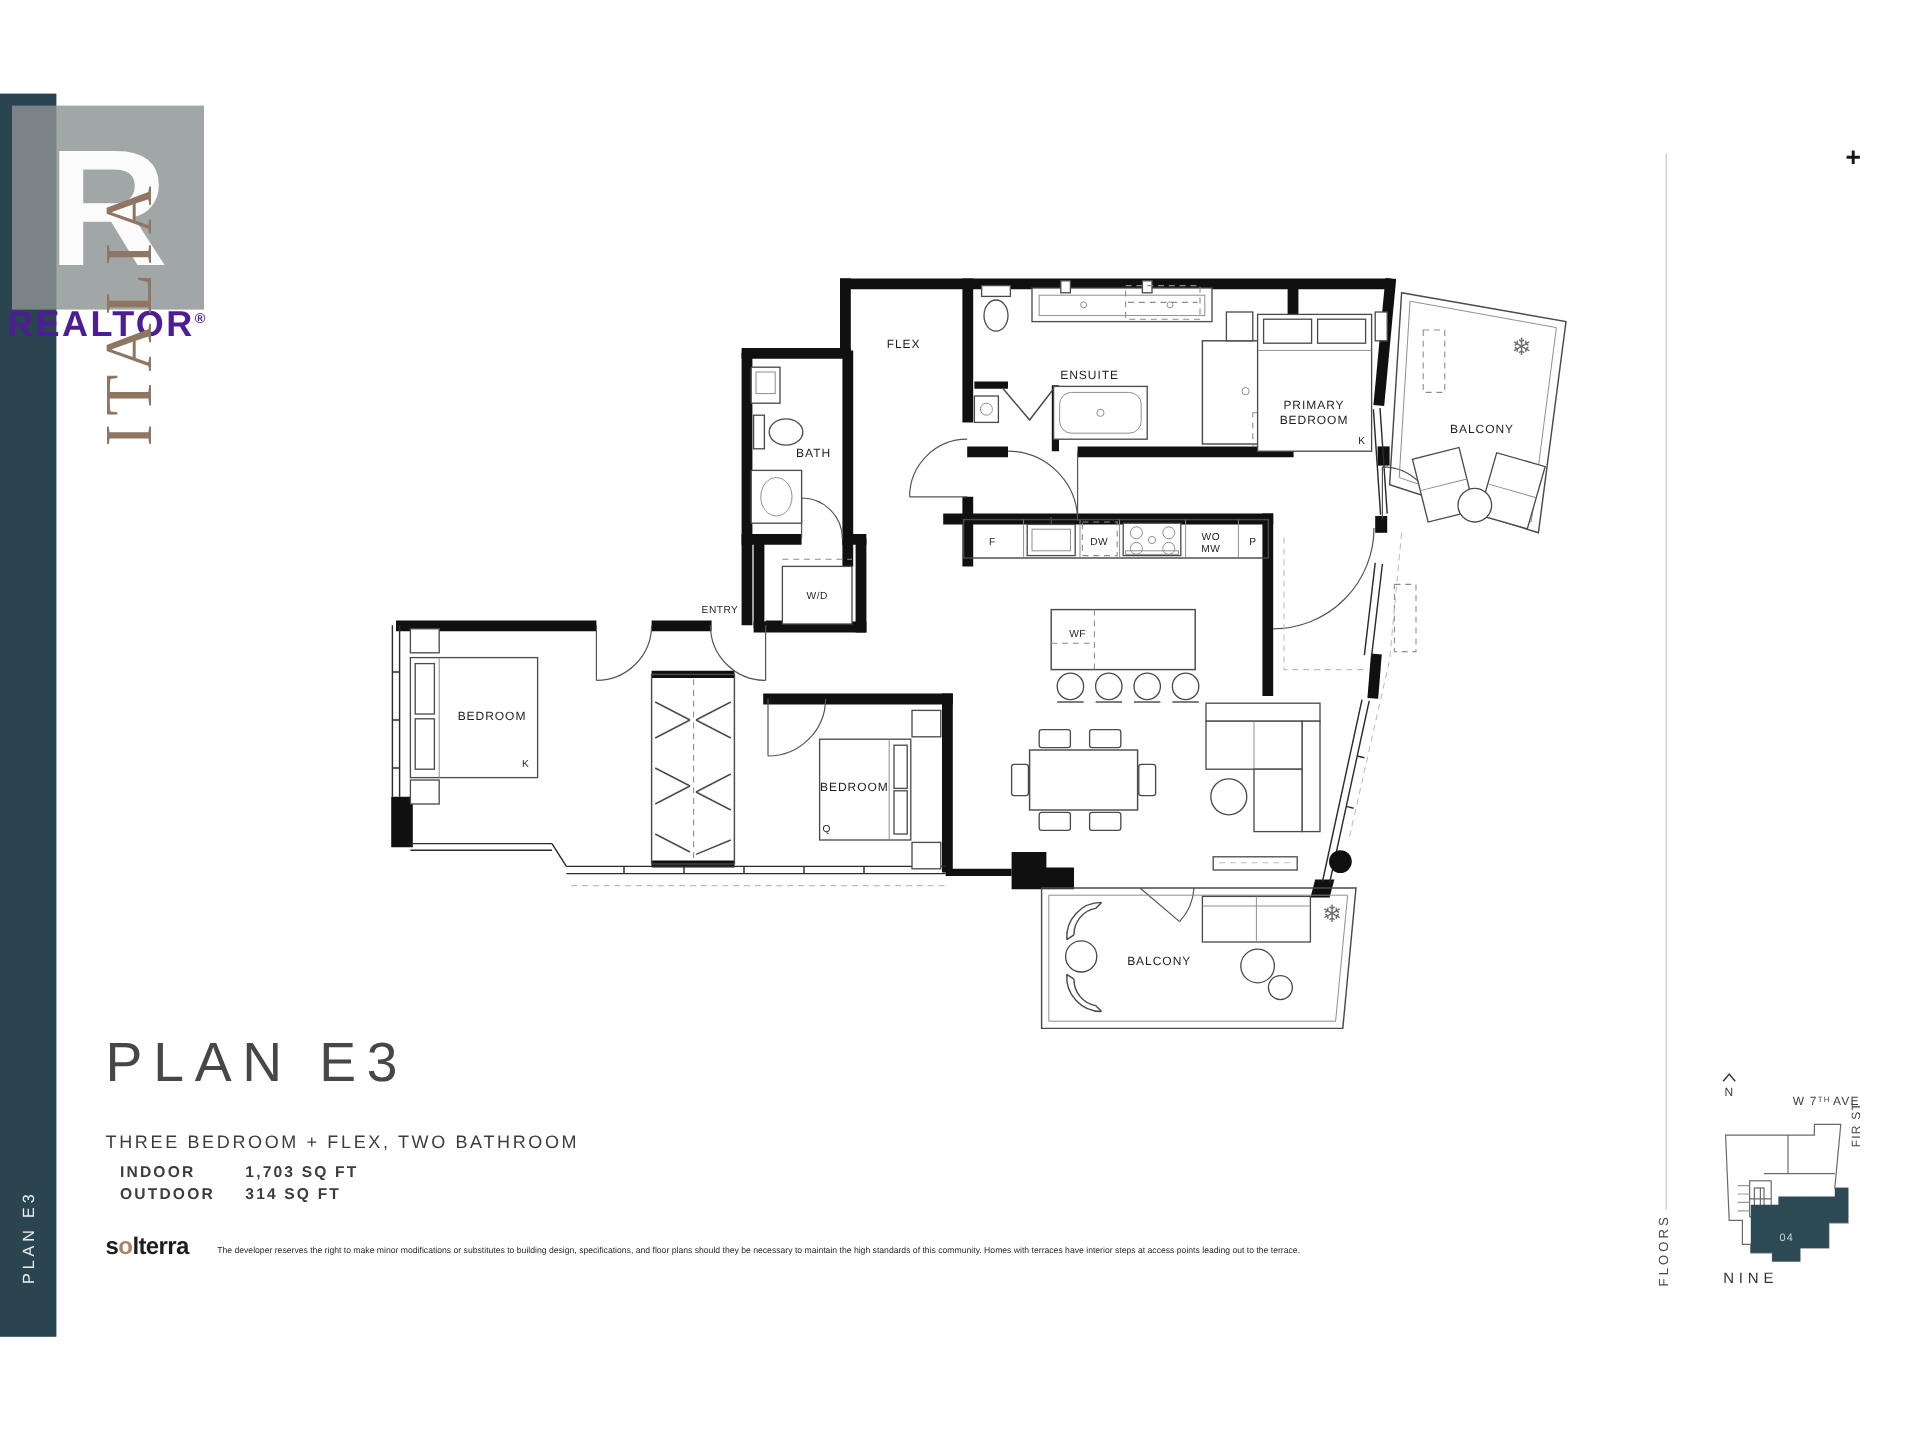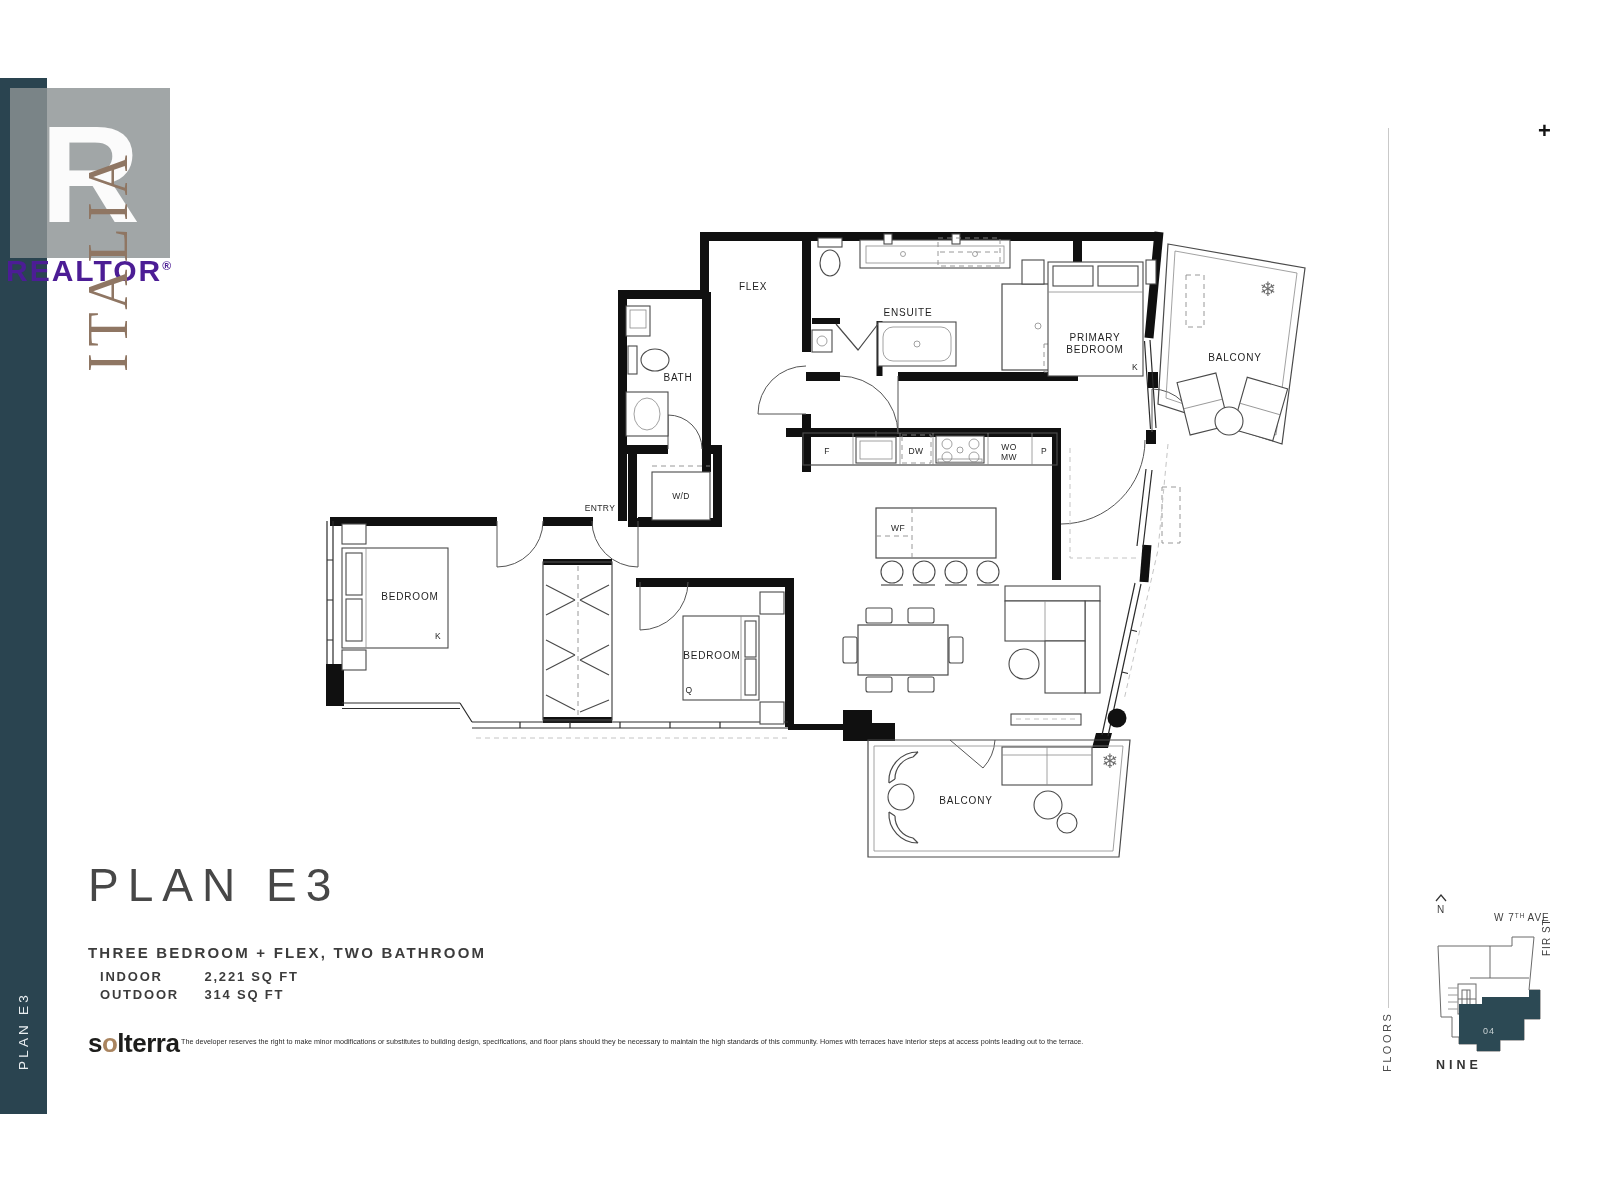--- a/index.html
+++ b/index.html
@@ -16,32 +16,32 @@
   .wm-realtor{position:absolute;left:6px;top:254px;font-size:30px;font-weight:bold;color:#4c1d95;
         letter-spacing:2px;white-space:nowrap;}
   .wm-realtor sup{font-size:12px;}
   .italia{position:absolute;left:76px;top:394px;transform-origin:0 0;transform:rotate(-90deg);
         width:268px;text-align:center;font-family:"Liberation Serif",serif;color:#8f7663;
         font-size:56px;letter-spacing:7px;white-space:nowrap;}
   
   .plus{position:absolute;left:1538px;top:118px;font-size:22px;font-weight:bold;color:#141414;cursor:pointer;}
   
   .title{position:absolute;left:88px;top:858px;font-size:46px;font-weight:300;color:#474747;letter-spacing:9px;}
-  .subtitle{position:absolute;left:88px;top:944px;font-size:15px;font-weight:bold;color:#3c3c3c;letter-spacing:2.2px;}
+  .subtitle{position:absolute;left:88px;top:944px;font-size:15px;font-weight:normal;color:#3c3c3c;letter-spacing:2.2px;}
   .specrow{position:absolute;left:88px;font-size:13px;font-weight:bold;color:#3c3c3c;letter-spacing:1.8px;}
   .specrow .lbl{display:inline-block;width:99px;padding-left:12px;}
   
-  .solterra{position:absolute;left:88px;top:1028px;font-size:26px;font-weight:bold;color:#1d1d1b;letter-spacing:-.5px;}
+  .solterra{position:absolute;left:88px;top:1028px;font-size:20px;font-weight:bold;color:#1d1d1b;letter-spacing:-.5px;}
   .solterra .o{color:#a9845f;}
   .disclaimer{position:absolute;left:181px;top:1037px;font-size:7.2px;line-height:10px;color:#2a2a2a;white-space:nowrap;}
   
   .divider{position:absolute;left:1388px;top:128px;width:1px;height:880px;background:#c9c9c9;}
   .floors{position:absolute;left:1381px;top:1072px;transform-origin:0 0;transform:rotate(-90deg);
         font-size:11px;letter-spacing:2.5px;color:#4a4a4a;white-space:nowrap;}
-  .nine{position:absolute;left:1436px;top:1058px;font-size:12.5px;letter-spacing:4px;color:#333;font-weight:bold;}
+  .nine{position:absolute;left:1436px;top:1058px;font-size:12.5px;letter-spacing:4px;color:#333;font-weight:normal;}
   
   svg{position:absolute;}
   .wall{stroke:#101010;stroke-width:9;fill:none;stroke-linecap:butt;}
   .wallm{stroke:#101010;stroke-width:6;fill:none;}
   .thin{stroke:#4a4a4a;stroke-width:1.2;fill:none;}
   .thinw{stroke:#4a4a4a;stroke-width:1.1;fill:#fff;}
   .lite{stroke:#8a8a8a;stroke-width:.8;fill:none;}
   .win{stroke:#2c2c2c;stroke-width:1.2;fill:none;}
   .arc{stroke:#555;stroke-width:1;fill:none;}
   .dash{stroke:#8c8c8c;stroke-width:.9;fill:none;stroke-dasharray:5 4;}
@@ -302,21 +302,21 @@
       <text class="slabel" x="1009" y="460">MW</text>
       <text class="slabel" x="1044" y="454">P</text>
       <text class="slabel" x="898" y="531">WF</text>
     </g>
   </svg>
 
   <div class="title">PLAN E3</div>
   <div class="subtitle">THREE BEDROOM + FLEX, TWO BATHROOM</div>
   <div class="specrow" style="top:969px">
     <span class="lbl">INDOOR</span>
-    <span>2,221 SQ FT</span>
+    <span>1,703 SQ FT</span>
   </div>
   <div class="specrow" style="top:987px">
     <span class="lbl">OUTDOOR</span>
     <span>314 SQ FT</span>
   </div>
 
   <div class="solterra"><span>s</span><span class="o">o</span><span>lterra</span></div>
   <div class="disclaimer">
     <div>The developer reserves the right to make minor modifications or substitutes to building design, specifications, and floor plans should they be necessary to maintain the high standards of this community. Homes with terraces have interior steps at access points leading out to the terrace.</div>
   </div>

